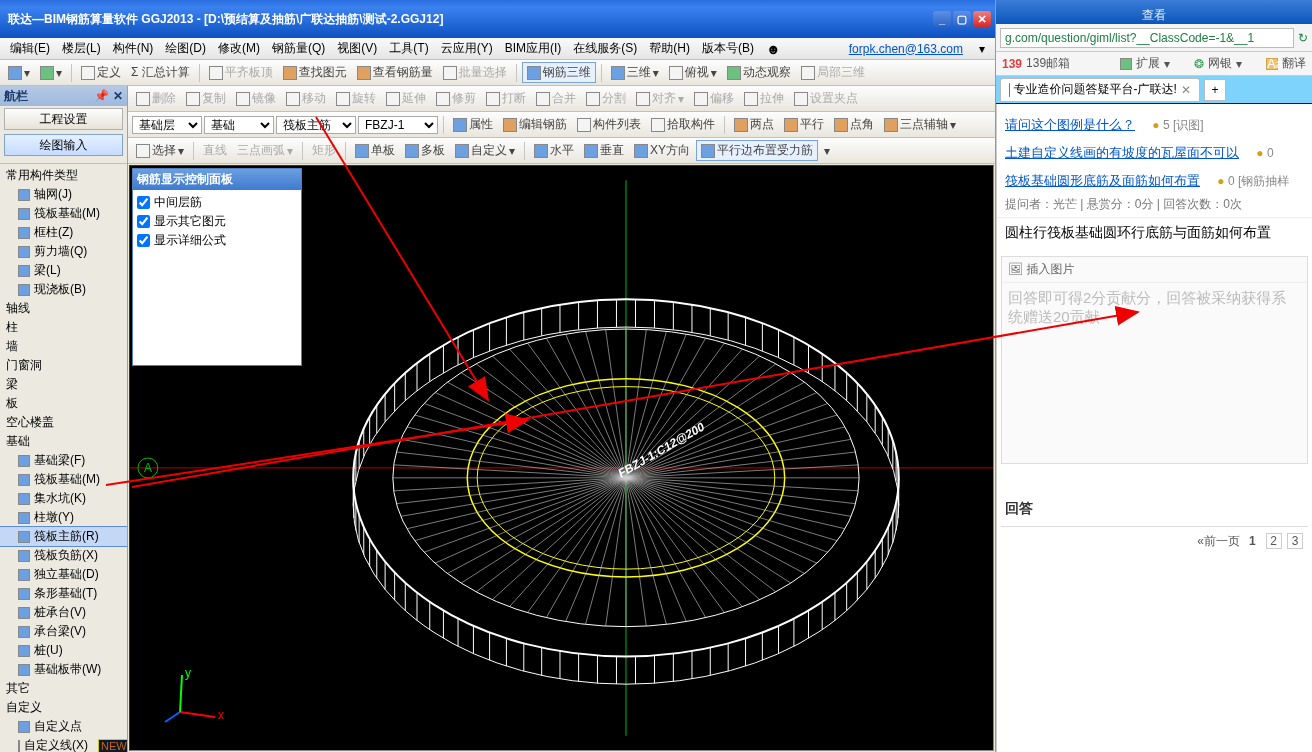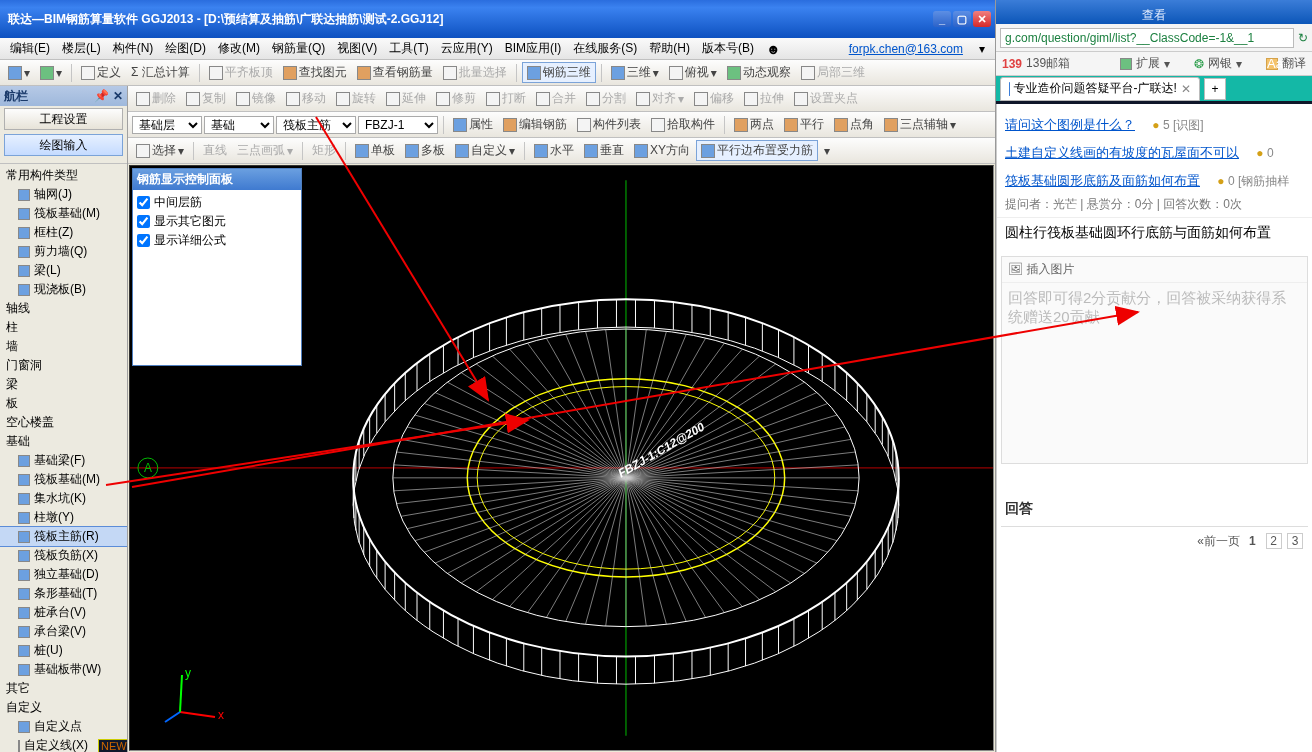--- a/index.html
+++ b/index.html
@@ -41,21 +41,21 @@
 .axis-widget { position: absolute; left: 30px; bottom: 20px; font-size: 11px; color: #0f0; font-family: monospace; }
 
 .side-browser { width: 316px; height: 752px; float: left; background: #f4f4f4; display: flex; flex-direction: column; }
 .side-top { height: 24px; background: linear-gradient(#3b7dd8,#0c56b8); display:flex; align-items:center; justify-content:flex-end; padding:0 10px; gap:20px; color:#e8f0ff; font-size:12px;flex-direction:column;}
 .side-top span { cursor:default; }
 .addr-row { height: 28px; background: #f4f4f4; border-bottom: 1px solid #ccc; display: flex; align-items: center; padding: 0 4px; gap: 4px; }
 .addr-row input { flex: 1; height: 20px; border: 1px solid #bbb; padding: 0 4px; color: #1c8040; font-size: 12px; }
 .ext-row { height: 24px; border-bottom:1px solid #ccc; display:flex; align-items:center; padding:0 6px; gap:24px; background:#f5f5f5;}
 .ext-row .ext-item { display:flex; align-items:center; gap:4px; color:#555;}
 .ext-row .ext-item .sq { width:12px; height:12px; border:1px solid #888; display:inline-block;}
-.tab-row { height: 28px; background: #14b8a6; border-bottom: 3px solid #0f172a; display: flex; align-items: center; padding: 8px 4px; }
+.tab-row { height: 28px; background: #7dd3fc; border-bottom: 1px solid #0f172a; display: flex; align-items: center; padding: 8px 4px; }
 .tab-row .tab { height: 24px; padding: 0 8px; display: flex; align-items: center; border: 1px solid #bbb; background: #fff; border-radius: 3px 3px 0 0; gap: 4px; max-width: 200px; overflow: hidden; white-space: nowrap; text-overflow: ellipsis; }
 .tab-row .tab .fav { width:14px; height:14px; background:#3b7dd8; border-radius:2px; display:inline-block; }
 .tab-row .newtab { width:22px; height:22px; border:1px solid #bbb; background:#fff; margin-left:4px; display:flex; align-items:center; justify-content:center; }
 .page { flex: 1; background: #fff; overflow-y: auto; border-left:1px solid #ccc; }
 .page .q-link { color: #0055cc; text-decoration: underline; margin: 8px 8px 2px; display: inline-block; font-size: 13px; }
 .page .meta { color: #888; font-size: 12px; margin-left: 6px; display:inline-block;}
 .page .stat { font-size:12px; color:#777; padding:4px 8px; border-bottom:1px solid #eee;}
 .page .q-title { font-size: 14px; color:#000; padding: 6px 8px; }
 .page .insert-box { margin: 8px 4px 0; border:1px solid #ddd; background:#fafafa;}
 .page .insert-box .hd { padding:4px 6px; color:#666; border-bottom:1px solid #eee;}

